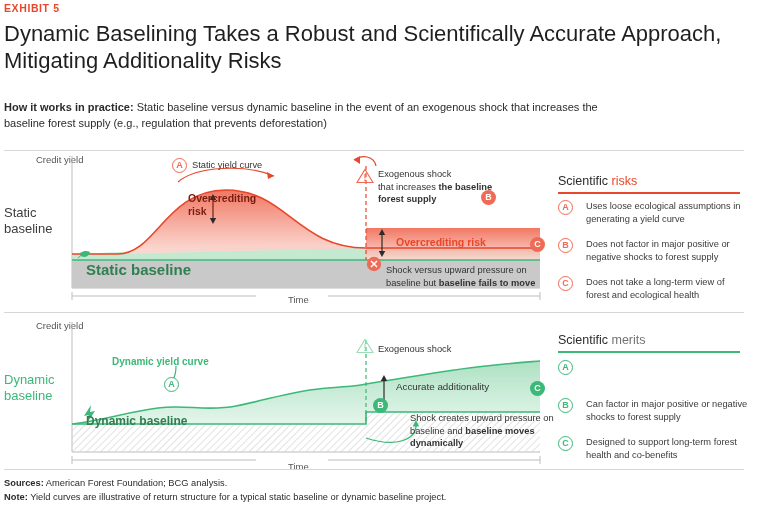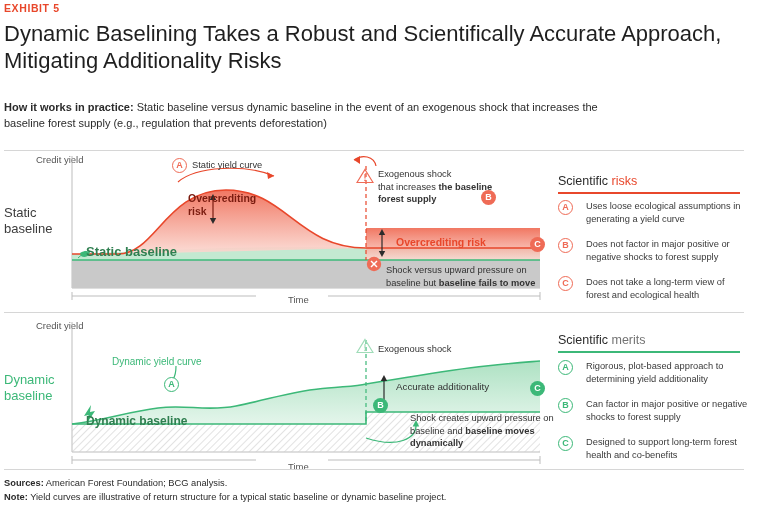--- a/index.html
+++ b/index.html
@@ -161,21 +161,21 @@
   <div class="axis-label" style="left:288px; top:294px;">Time</div>
 
   <div class="marker ring-red" style="left:172px; top:158px;">A</div>
   <div class="callout" style="left:188px; top:192px; width:90px; font-size:10.5px; font-weight:bold; color:#7a1c10; line-height:13px;">
     <span>Overcrediting</span><br>
     <span>risk</span>
   </div>
 
   <div class="callout" style="left:192px; top:159px; width:130px;">Static yield curve</div>
 
-  <div class="callout" style="left:86px; top:246px; font-size:13px; font-weight:bold; color:#2f7f50;">Static baseline</div>
+  <div class="callout" style="left:86px; top:264px; font-size:15px; font-weight:bold; color:#2f7f50;">Static baseline</div>
 
   <div class="tiny-icon" style="left:356px; top:168px;">
     <svg width="18" height="16" viewBox="0 0 18 16">
       <path d="M9,1.5 L17,14.5 L1,14.5 Z" fill="none" stroke="#ef6b56" stroke-width="1.2"></path>
       <line x1="9" y1="6" x2="9" y2="10.5" stroke="#ef6b56" stroke-width="1.2"></line>
       <circle cx="9" cy="12.4" r="0.8" fill="#ef6b56"></circle>
     </svg>
   </div>
   <div class="callout" style="left:378px; top:168px; width:118px;">
     <span>Exogenous shock</span><br>
@@ -263,21 +263,21 @@
 
       <line x1="6" y1="144" x2="190" y2="144" stroke="#bdbdbd" stroke-width="1"></line>
       <line x1="262" y1="144" x2="474" y2="144" stroke="#bdbdbd" stroke-width="1"></line>
       <line x1="6" y1="140" x2="6" y2="148" stroke="#bdbdbd" stroke-width="1"></line>
       <line x1="474" y1="140" x2="474" y2="148" stroke="#bdbdbd" stroke-width="1"></line>
     </svg>
   </div>
 
   <div class="axis-label" style="left:288px; top:461px;">Time</div>
 
-  <div class="callout" style="left:112px; top:356px; color:#3cb878; font-size:10px;">Dynamic yield curve</div>
+  <div class="callout" style="left:112px; top:356px; color:#3cb878; font-size:10px;font-weight:bold;">Dynamic yield curve</div>
   <div class="marker ring-green" style="left:164px; top:377px;">A</div>
 
   <div class="callout" style="left:86px; top:415px; font-size:12px; font-weight:bold; color:#2f7f50;">Dynamic baseline</div>
 
   <div class="tiny-icon" style="left:356px; top:338px;">
     <svg width="18" height="16" viewBox="0 0 18 16">
       <path d="M9,1.5 L17,14.5 L1,14.5 Z" fill="none" stroke="#9fdcb8" stroke-width="1.2"></path>
       <line x1="9" y1="6" x2="9" y2="10.5" stroke="#9fdcb8" stroke-width="1.2"></line>
       <circle cx="9" cy="12.4" r="0.8" fill="#9fdcb8"></circle>
     </svg>
@@ -292,21 +292,20 @@
     <span>Shock creates upward pressure on baseline and </span><b>baseline moves dynamically</b>
   </div>
 
   <div class="col-title" style="left:558px; top:333px;">
     <span>Scientific </span><span class="accent-green">merits</span>
   </div>
   <div class="col-underline green" style="left:558px; top:351px;"></div>
 
   <div class="legend-item" style="left:558px; top:360px;">
     <div class="marker ring-green" style="left:0; top:0;">A</div>
-    <span class="txt">Rigorous, plot-based approach to determining yield additionality</span>
   </div>
   <div class="legend-item" style="left:558px; top:398px;">
     <div class="marker ring-green" style="left:0; top:0;">B</div>
     <span class="txt">Can factor in major positive or negative shocks to forest supply</span>
   </div>
   <div class="legend-item" style="left:558px; top:436px;">
     <div class="marker ring-green" style="left:0; top:0;">C</div>
     <span class="txt">Designed to support long-term forest health and co-benefits</span>
   </div>
 

